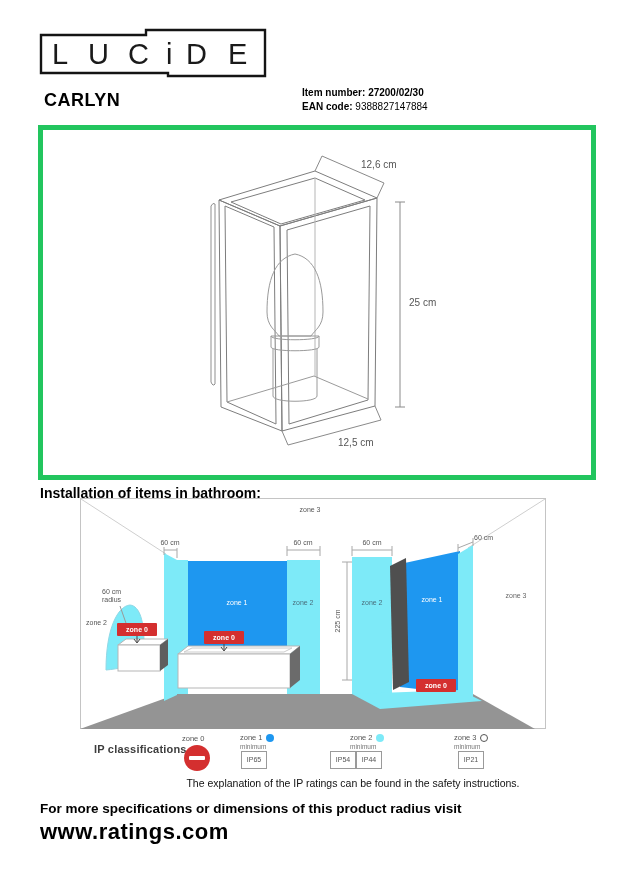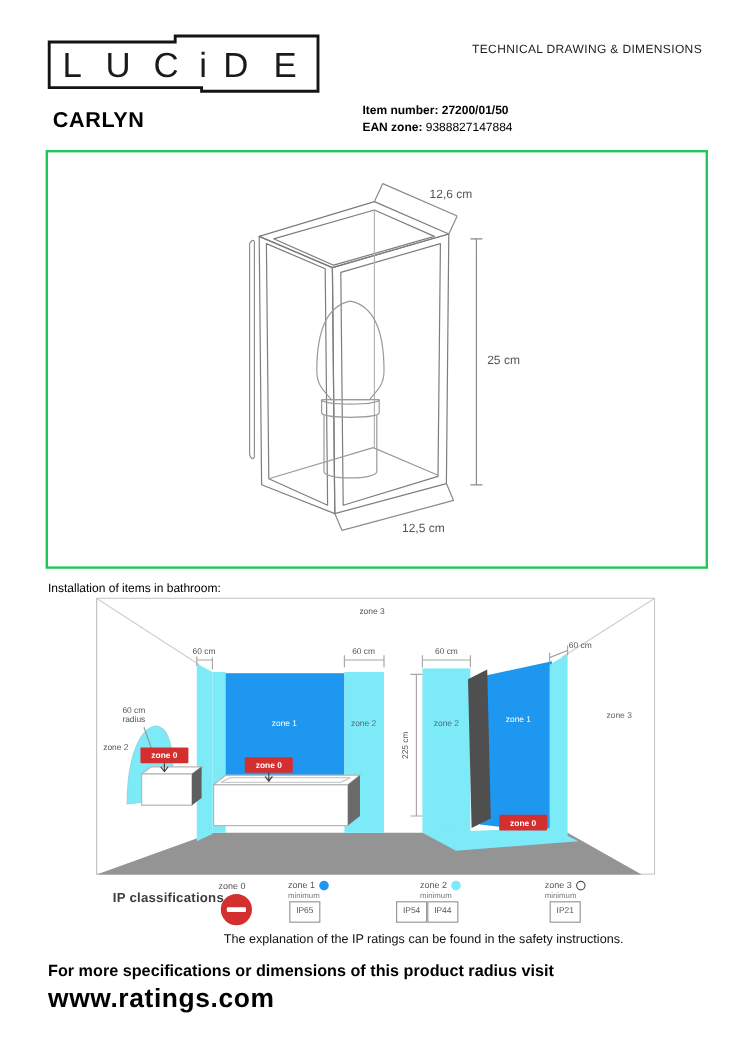--- a/index.html
+++ b/index.html
@@ -3,22 +3,22 @@
 <meta charset="utf-8">
 <style>
   html,body{margin:0;padding:0;background:#e8e8e8;}
   #page{position:relative;width:620px;height:877px;background:#ffffff;margin:0 auto;
         font-family:"Liberation Sans",sans-serif;color:#111;overflow:hidden;}
   .abs{position:absolute;}
   .doc-type{font-size:10px;letter-spacing:.3px;color:#222;text-align:right;}
   .product-name{font-size:18px;font-weight:bold;letter-spacing:.5px;color:#000;text-align:center;}
   .meta{font-size:10px;line-height:14px;color:#000;}
   .meta b{font-weight:bold;}
-  .draw-box{border:2px solid #22c55e;background:#fff;}
-  .bath-title{font-size:10px;font-weight:normal;color:#000;}
+  .draw-box{border:5px solid #22c55e;background:#fff;}
+  .bath-title{font-size:14px;font-weight:bold;color:#000;}
   .legend-title{font-size:11px;font-weight:600;color:#3d3d3d;letter-spacing:.2px;padding-left:12px;}
   .lg-label{font-size:7.5px;color:#555;white-space:nowrap;display:flex;align-items:center;gap:3px;}
   .lg-min{font-size:6.5px;color:#777;}
   .dot{width:8px;height:8px;border-radius:50%;display:inline-block;}
   .ring{width:8px;height:8px;border-radius:50%;display:inline-block;border:1px solid #555;background:#fff;box-sizing:border-box;}
   .ip-box{width:24px;height:16px;border:1px solid #9a9a9a;background:#fff;font-size:7px;color:#555;
           text-align:center;line-height:16px;}
   .noentry{width:26px;height:26px;border-radius:50%;background:#d42f2f;position:relative;}
   .noentry .bar{position:absolute;left:5px;top:11px;width:16px;height:4px;background:#fff;border-radius:1px;}
   .note{font-size:10.5px;color:#111;text-align:center;width:620px;padding-left:43px;}
@@ -36,31 +36,30 @@
     <g fill="#1a1a1a" font-size="29" font-weight="400">
       <text x="14" y="38">L</text>
       <text x="50" y="38">U</text>
       <text x="90" y="38">C</text>
       <text x="128" y="38">i</text>
       <text x="148" y="38">D</text>
       <text x="190" y="38">E</text>
     </g>
   </svg>
 
-  <div class="abs doc-type" style="left:355px;top:36px;width:230px;">TECHNICAL DRAWING &amp; DIMENSIONS</div>
 
   <div class="abs product-name" style="left:44px;top:90px;">CARLYN</div>
 
   <div class="abs meta" style="left:302px;top:86px;">
     <div>
       <b>Item number:</b>
-      <b>27200/01/50</b>
+      <b>27200/02/30</b>
     </div>
     <div>
-      <b>EAN zone:</b>
+      <b>EAN code:</b>
       <span>9388827147884</span>
     </div>
   </div>
 
   <div class="abs draw-box" style="left:38px;top:125px;width:548px;height:345px;">
     <svg width="548" height="345" viewBox="0 0 548 345">
       <g fill="none" stroke="#7d7d7d" stroke-width="1" stroke-linejoin="round">
 
         <path d="M168,76 L168,252 M172,74 L172,254 M168,76 Q170,72 172,74 M168,252 Q170,257 172,254" stroke="#8f8f8f"></path>
 

